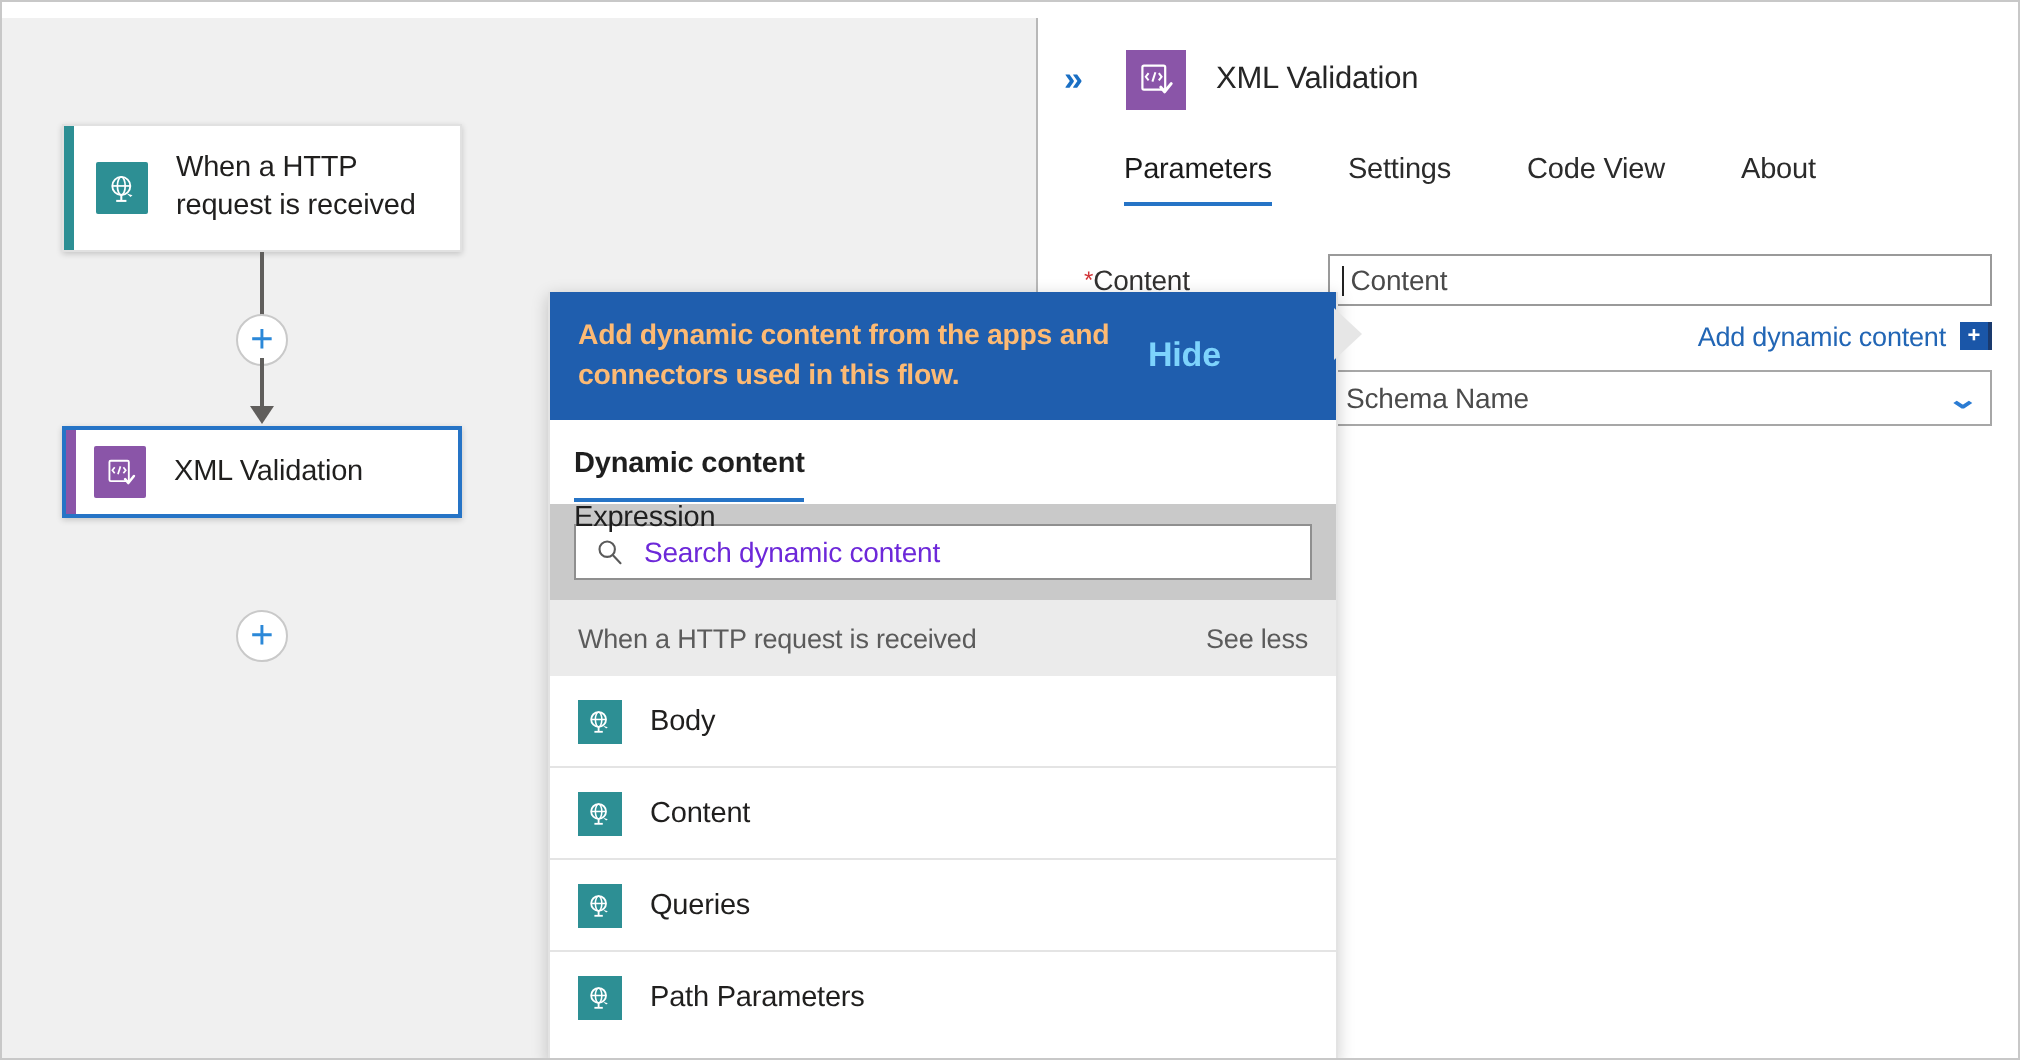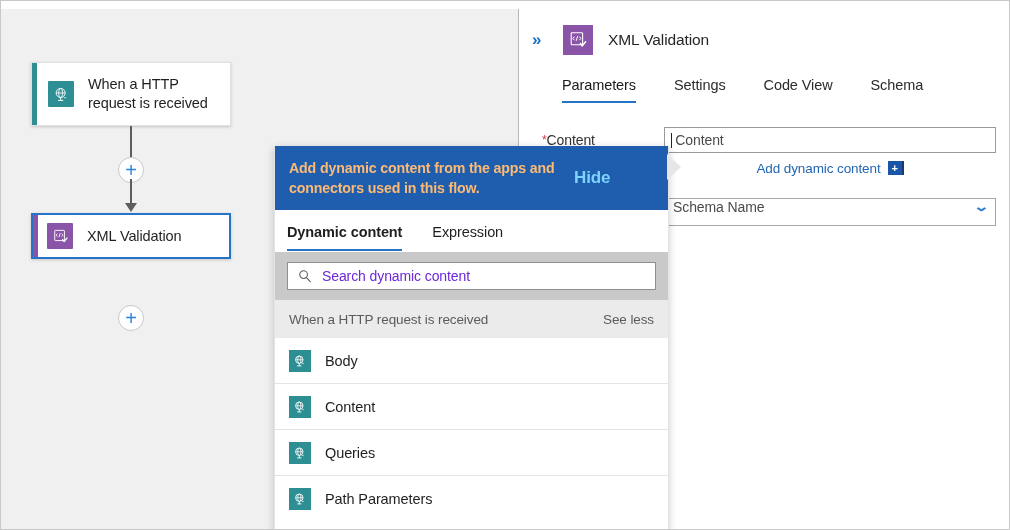--- a/index.html
+++ b/index.html
@@ -227,21 +227,21 @@
   }
   #content-input .ph {
     font-size: 14px;
     color: #4a4a4a;
     letter-spacing: -0.1px;
   }
 
   #add-dynamic-row {
     display: flex;
     align-items: center;
-    justify-content: center;
+    justify-content: flex-end;
     margin-top: 7px;
     height: 16px;
   }
   #add-dynamic-link {
     font-size: 13.5px;
     color: #2266b5;
     letter-spacing: -0.1px;
   }
   #add-dynamic-plus {
     margin-left: 7px;
@@ -249,25 +249,26 @@
     background: #1a56a8;
     color: #ffffff;
     font-size: 11px;
     line-height: 14px;
     text-align: center;
     font-weight: 700;
     border-right: 2px solid #1a3a6e;
   }
 
   #schema-select {
-    margin-top: 22px;
+    margin-top: 9px;
     height: 26px;
     border: 1px solid #a7a7a7;
     background: #ffffff;
     display: flex;
+    align-items: center;
     justify-content: space-between;
     padding: 0 8px 0 8px;
   }
   #schema-select .sel-text {
     font-size: 14px;
     color: #4b4b4b;
     letter-spacing: -0.1px;
   }
   #schema-select .chev {
     color: #2b7cd3;
@@ -322,20 +323,21 @@
     letter-spacing: -0.1px;
   }
 
   #flyout-tabs {
     height: 42px;
     display: flex;
     align-items: flex-start;
     padding: 14px 0 0 12px;
     box-sizing: border-box;
     background: #ffffff;
+    flex-direction: column;
   }
   .fly-tab {
     font-size: 14.5px;
     color: #1f1f1f;
     margin-right: 30px;
     position: relative;
     padding-bottom: 11px;
     letter-spacing: -0.1px;
   }
   .fly-tab.active { font-weight: 700; }
@@ -479,21 +481,21 @@
           <path d="M12.4 13.6 l1.9 2.3 3.3 -4.1" fill="none" stroke="#ffffff" stroke-width="1.5" stroke-linecap="round" stroke-linejoin="round"></path>
         </svg>
       </div>
       <div id="panel-title">XML Validation</div>
     </div>
 
     <div id="panel-tabs">
       <div class="panel-tab active">Parameters</div>
       <div class="panel-tab">Settings</div>
       <div class="panel-tab">Code View</div>
-      <div class="panel-tab">Schema</div>
+      <div class="panel-tab">About</div>
     </div>
 
     <div id="param-content-row">
       <div id="content-label">
         <span class="req-star">*</span><span>Content</span>
       </div>
 
       <div id="content-fields">
         <div id="content-input">
           <span class="caret"></span>

